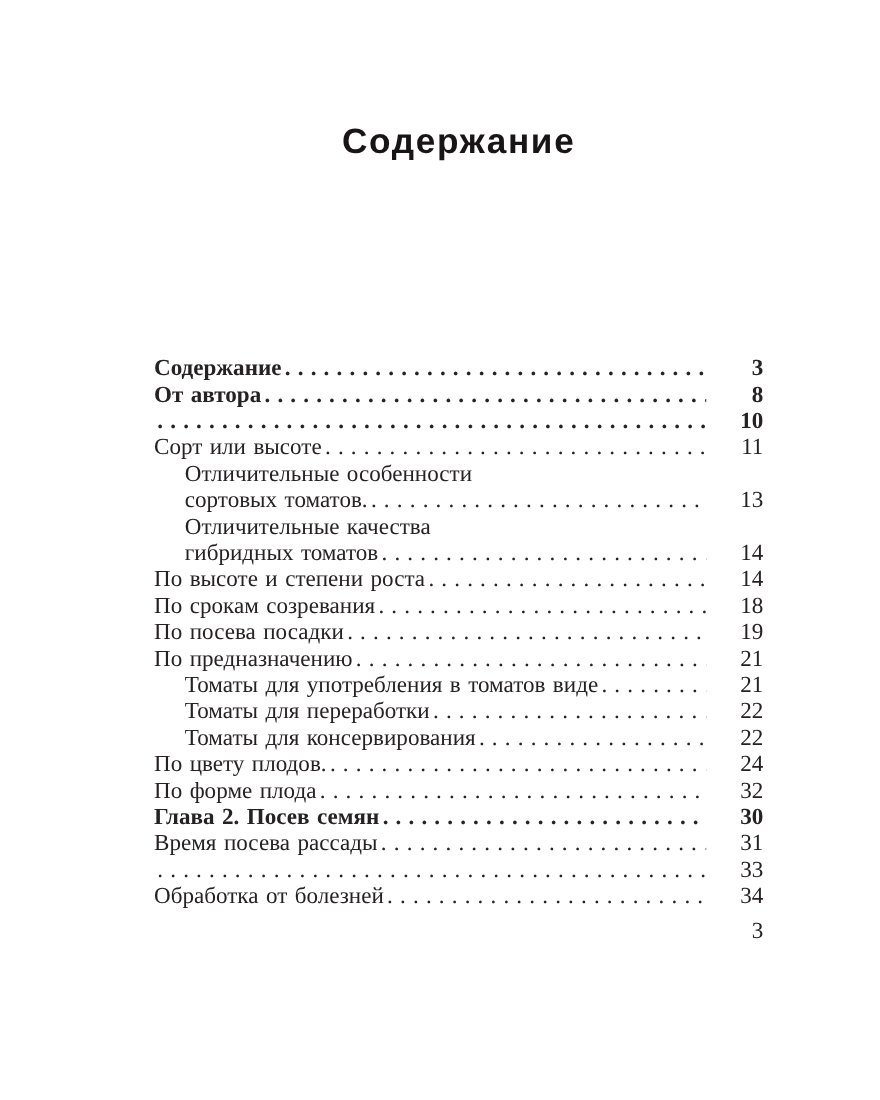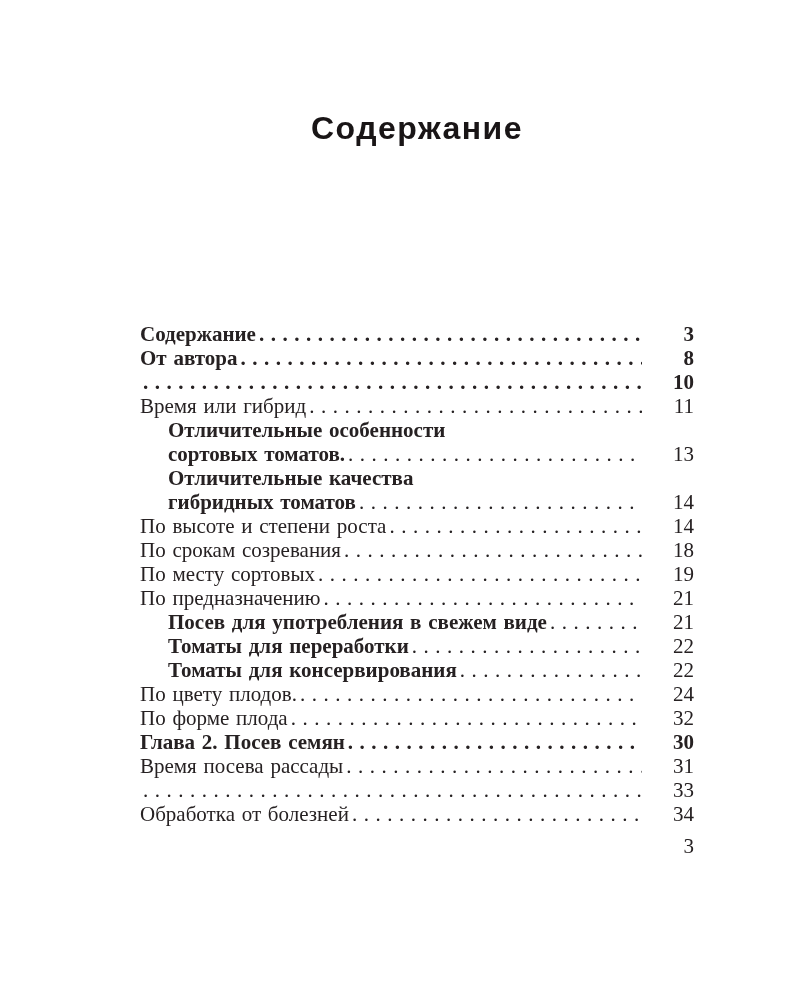--- a/index.html
+++ b/index.html
@@ -36,21 +36,21 @@
   .toc-row {
     display: flex;
     align-items: baseline;
     font-size: 21px;
     line-height: 24px;
     word-spacing: 1.5px;
     white-space: nowrap;
   }
   .toc-row.bold { font-weight: 700; }
   .toc-row.gap-section { }
-  .toc-row.indent .toc-entry-label { padding-left: 28px; font-weight: bold; }
+  .toc-row.indent .toc-entry-label { padding-left: 28px; }
   .toc-entry-label {
     flex: 0 0 auto;
   }
   .toc-dot-leader {
     flex: 1 1 auto;
     overflow: hidden;
     white-space: nowrap;
     margin-left: 3px;
     letter-spacing: 6.5px;
   }
@@ -88,21 +88,21 @@
       <div class="toc-row bold gap-section">
       <span class="toc-entry-label">От автора</span>
       <span class="toc-dot-leader"></span>
       <span class="toc-page-number">8</span>
     </div>
       <div class="toc-row bold gap-section">
       <span class="toc-dot-leader"></span>
       <span class="toc-page-number">10</span>
     </div>
       <div class="toc-row">
-      <span class="toc-entry-label">Время или гибрид</span>
+      <span class="toc-entry-label">Сорт или высоте</span>
       <span class="toc-dot-leader"></span>
       <span class="toc-page-number">11</span>
     </div>
       <div class="toc-row indent no-page">
       <span class="toc-entry-label">Отличительные особенности</span>
       <span class="toc-dot-leader"></span>
       <span class="toc-page-number"></span>
     </div>
       <div class="toc-row indent">
       <span class="toc-entry-label">сортовых томатов.</span>
@@ -123,31 +123,31 @@
       <span class="toc-entry-label">По высоте и степени роста</span>
       <span class="toc-dot-leader"></span>
       <span class="toc-page-number">14</span>
     </div>
       <div class="toc-row">
       <span class="toc-entry-label">По срокам созревания</span>
       <span class="toc-dot-leader"></span>
       <span class="toc-page-number">18</span>
     </div>
       <div class="toc-row">
-      <span class="toc-entry-label">По месту сортовых</span>
+      <span class="toc-entry-label">По посева посадки</span>
       <span class="toc-dot-leader"></span>
       <span class="toc-page-number">19</span>
     </div>
       <div class="toc-row">
       <span class="toc-entry-label">По предназначению</span>
       <span class="toc-dot-leader"></span>
       <span class="toc-page-number">21</span>
     </div>
       <div class="toc-row indent">
-      <span class="toc-entry-label">Посев для употребления в свежем виде</span>
+      <span class="toc-entry-label">Томаты для употребления в томатов виде</span>
       <span class="toc-dot-leader"></span>
       <span class="toc-page-number">21</span>
     </div>
       <div class="toc-row indent">
       <span class="toc-entry-label">Томаты для переработки</span>
       <span class="toc-dot-leader"></span>
       <span class="toc-page-number">22</span>
     </div>
       <div class="toc-row indent">
       <span class="toc-entry-label">Томаты для консервирования</span>

